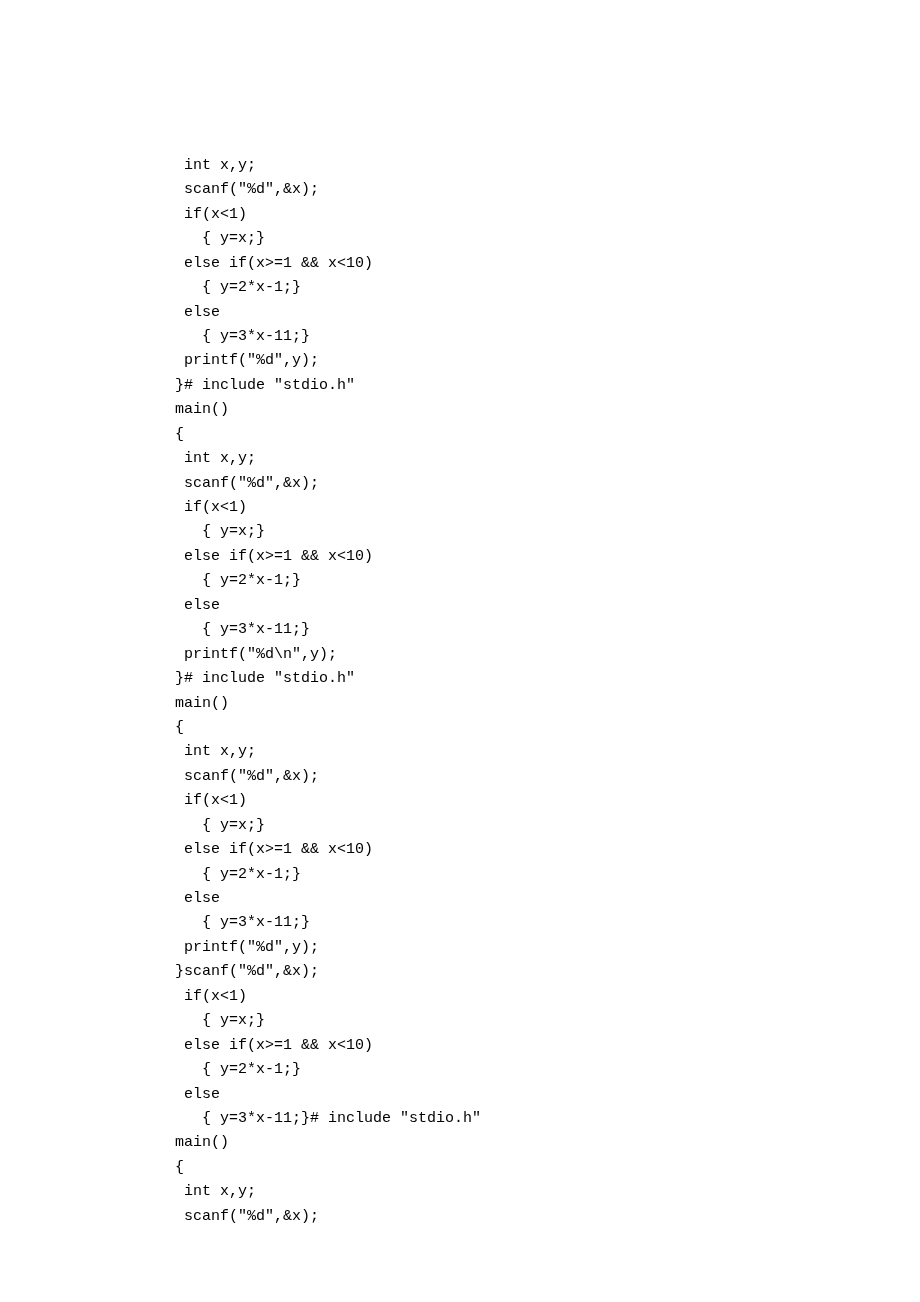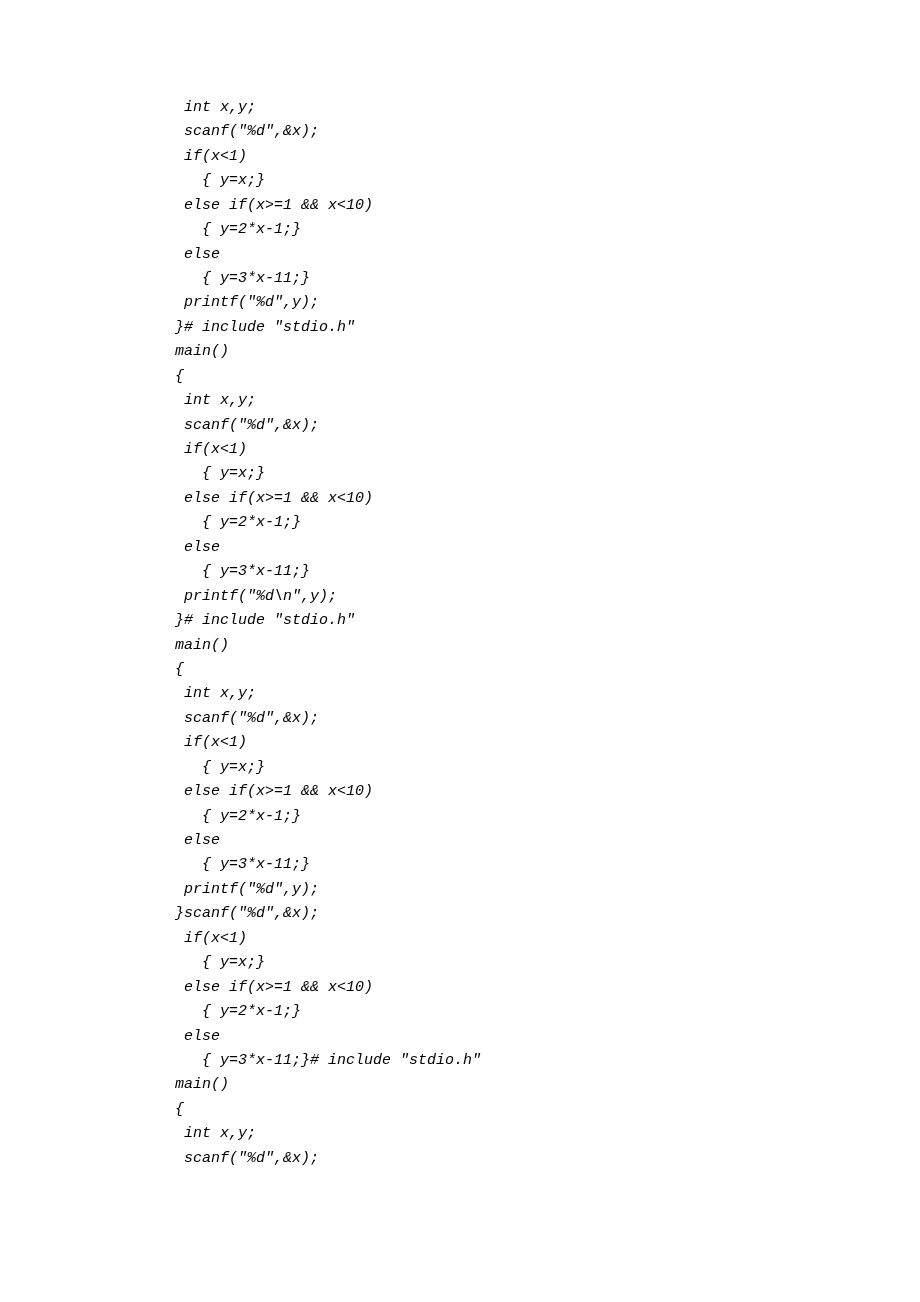--- a/index.html
+++ b/index.html
@@ -7,23 +7,22 @@
     padding: 0;
     background: #ffffff;
     width: 920px;
     height: 1302px;
     font-family: "Courier New", Courier, monospace;
     font-size: 15px;
     color: #000000;
     line-height: 1.63;
   }
   .page {
-    padding: 47px 0 0 175px;
+    padding: 105px 0 0 175px;
     white-space: pre;
-    font-style: italic;
   }
 </style>
 </head>
 <body>
 
 <div class="page">
   <div id="code-container"><div> int x,y;</div><div> scanf("%d",&amp;x);</div><div> if(x&lt;1)</div><div>   { y=x;}</div><div> else if(x&gt;=1 &amp;&amp; x&lt;10)</div><div>   { y=2*x-1;}</div><div> else</div><div>   { y=3*x-11;}</div><div> printf("%d",y);</div><div>}# include "stdio.h"</div><div>main()</div><div>{</div><div> int x,y;</div><div> scanf("%d",&amp;x);</div><div> if(x&lt;1)</div><div>   { y=x;}</div><div> else if(x&gt;=1 &amp;&amp; x&lt;10)</div><div>   { y=2*x-1;}</div><div> else</div><div>   { y=3*x-11;}</div><div> printf("%d\n",y);</div><div>}# include "stdio.h"</div><div>main()</div><div>{</div><div> int x,y;</div><div> scanf("%d",&amp;x);</div><div> if(x&lt;1)</div><div>   { y=x;}</div><div> else if(x&gt;=1 &amp;&amp; x&lt;10)</div><div>   { y=2*x-1;}</div><div> else</div><div>   { y=3*x-11;}</div><div> printf("%d",y);</div><div>}scanf("%d",&amp;x);</div><div> if(x&lt;1)</div><div>   { y=x;}</div><div> else if(x&gt;=1 &amp;&amp; x&lt;10)</div><div>   { y=2*x-1;}</div><div> else</div><div>   { y=3*x-11;}# include "stdio.h"</div><div>main()</div><div>{</div><div> int x,y;</div><div> scanf("%d",&amp;x);</div></div>
 </div>
 
 </body></html>

